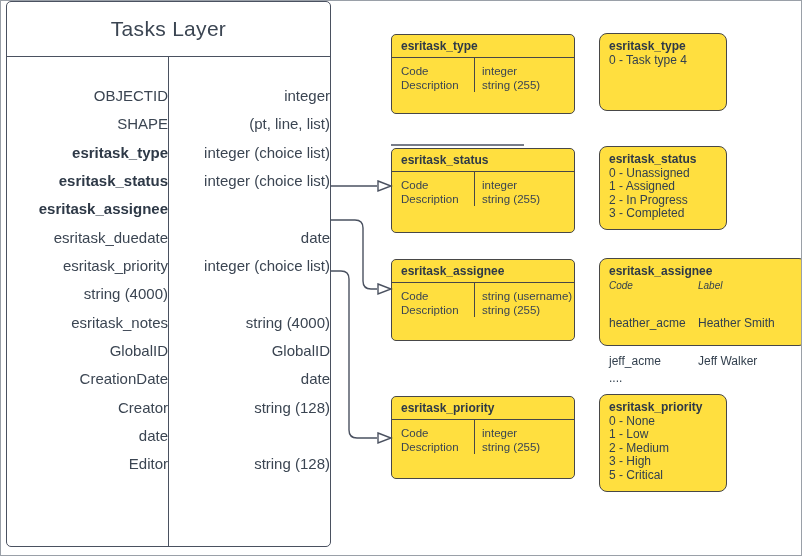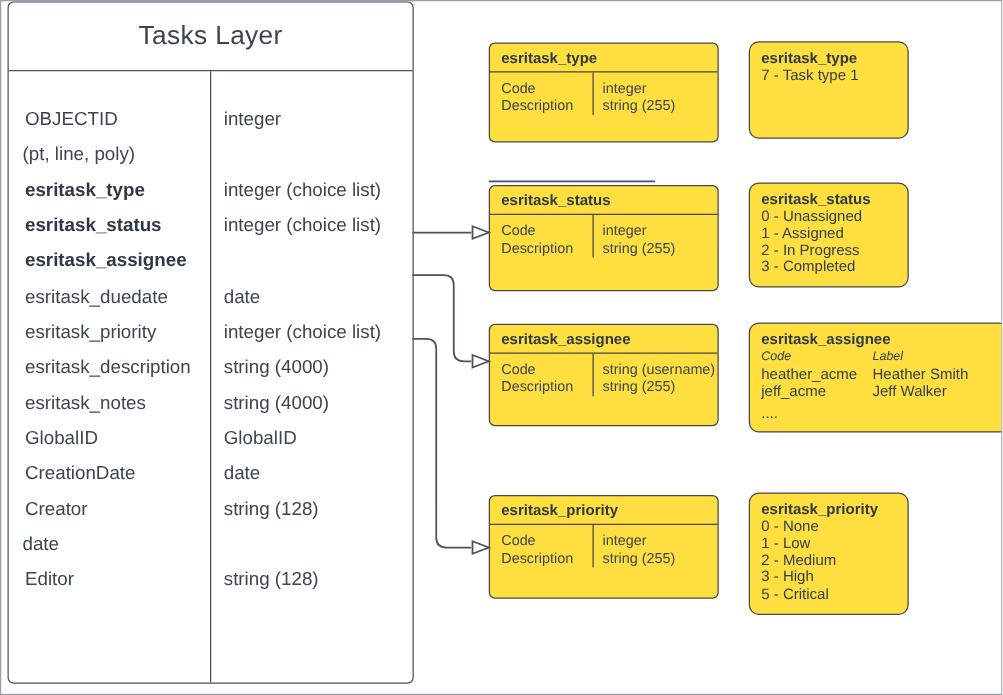--- a/index.html
+++ b/index.html
@@ -14,21 +14,21 @@
     background:#fff;border:1.4px solid #4a5160;border-radius:5px;
   }
   .tasks-table .hdr{
     height:54px;display:flex;align-items:center;justify-content:center;
     border-bottom:1.4px solid #4a5160;
     font-size:21px;color:#3b4552;letter-spacing:.3px;
   }
   .tasks-table .col-divider{
     position:absolute;left:161px;top:55px;bottom:0;width:1.2px;background:#4a5160;
   }
-  .tasks-table .rows{padding-top:25px;}
+  .tasks-table .rows{padding-top:25px;text-align:right;}
   .field-row{display:grid;grid-template-columns:161px 1fr;line-height:28.35px;font-size:15px;}
   .field-row .fname{padding-left:13px;}
   .field-row .ftype{padding-left:11px;}
   .field-row.bold .fname{font-weight:bold;color:#2e3947;}
   
   .schema-box{
     position:absolute;left:390px;width:182px;
     background:#FFDF3F;border:1.5px solid #474747;border-radius:5px;
   }
   .schema-box .title{
@@ -42,42 +42,43 @@
   
   .domain-box{
     position:absolute;left:598px;width:117px;
     background:#FFDF3F;border:1.5px solid #474747;border-radius:8px;
     padding:6px 0 0 9px;font-size:12px;line-height:13.6px;color:#33404e;
   }
   .domain-box .title{font-weight:bold;color:#2e3947;}
   .domain-assignee{width:197px;}
   .assignee-grid{display:grid;grid-template-columns:89px 1fr;}
   .assignee-grid .colhdr{font-style:italic;font-size:10px;line-height:13px;}
-  .assignee-grid .cell{font-size:12px;line-height:14px;}
+  .assignee-grid .cell{font-size:12px;line-height:14px;margin-top:24px;}
   .ellipsis-row{margin-top:4px;}
   
   svg.connectors{position:absolute;left:0;top:0;pointer-events:none;}
   .conn{fill:none;stroke:#4a5160;stroke-width:1.4;}
   .arrowhead{fill:#ffffff;stroke:#4a5160;stroke-width:1.4;}
 </style>
 </head>
 <body>
 
 <div class="canvas">
 
   <div class="tasks-table">
     <div class="hdr">Tasks Layer</div>
     <div class="col-divider"></div>
     <div class="rows">
       <div class="field-row">
           <span class="fname">OBJECTID</span>
           <span class="ftype">integer</span>
         </div>
       <div class="field-row">
-          <span class="ftype">(pt, line, poly)</span>
+          <span class="fname">SHAPE</span>
+          <span class="ftype">(pt, line, list)</span>
         </div>
       <div class="field-row bold">
           <span class="fname">esritask_type</span>
           <span class="ftype">integer (choice list)</span>
         </div>
       <div class="field-row bold">
           <span class="fname">esritask_status</span>
           <span class="ftype">integer (choice list)</span>
         </div>
       <div class="field-row bold">
@@ -85,21 +86,20 @@
         </div>
       <div class="field-row">
           <span class="fname">esritask_duedate</span>
           <span class="ftype">date</span>
         </div>
       <div class="field-row">
           <span class="fname">esritask_priority</span>
           <span class="ftype">integer (choice list)</span>
         </div>
       <div class="field-row">
-          <span class="fname">esritask_description</span>
           <span class="ftype">string (4000)</span>
         </div>
       <div class="field-row">
           <span class="fname">esritask_notes</span>
           <span class="ftype">string (4000)</span>
         </div>
       <div class="field-row">
           <span class="fname">GlobalID</span>
           <span class="ftype">GlobalID</span>
         </div>
@@ -168,21 +168,21 @@
       <div>Description</div>
       <div class="rcol">
         <div>integer</div>
         <div>string (255)</div>
       </div>
     </div>
   </div>
 
   <div class="domain-box" style="top:32px;height:70px;">
     <div class="title">esritask_type</div>
-    <div>7 - Task type 1</div>
+    <div>0 - Task type 4</div>
   </div>
 
   <div class="domain-box" style="top:145px;height:76px;">
     <div class="title">esritask_status</div>
     <div>0 - Unassigned</div>
     <div>1 - Assigned</div>
     <div>2 - In Progress</div>
     <div>3 - Completed</div>
   </div>
 

